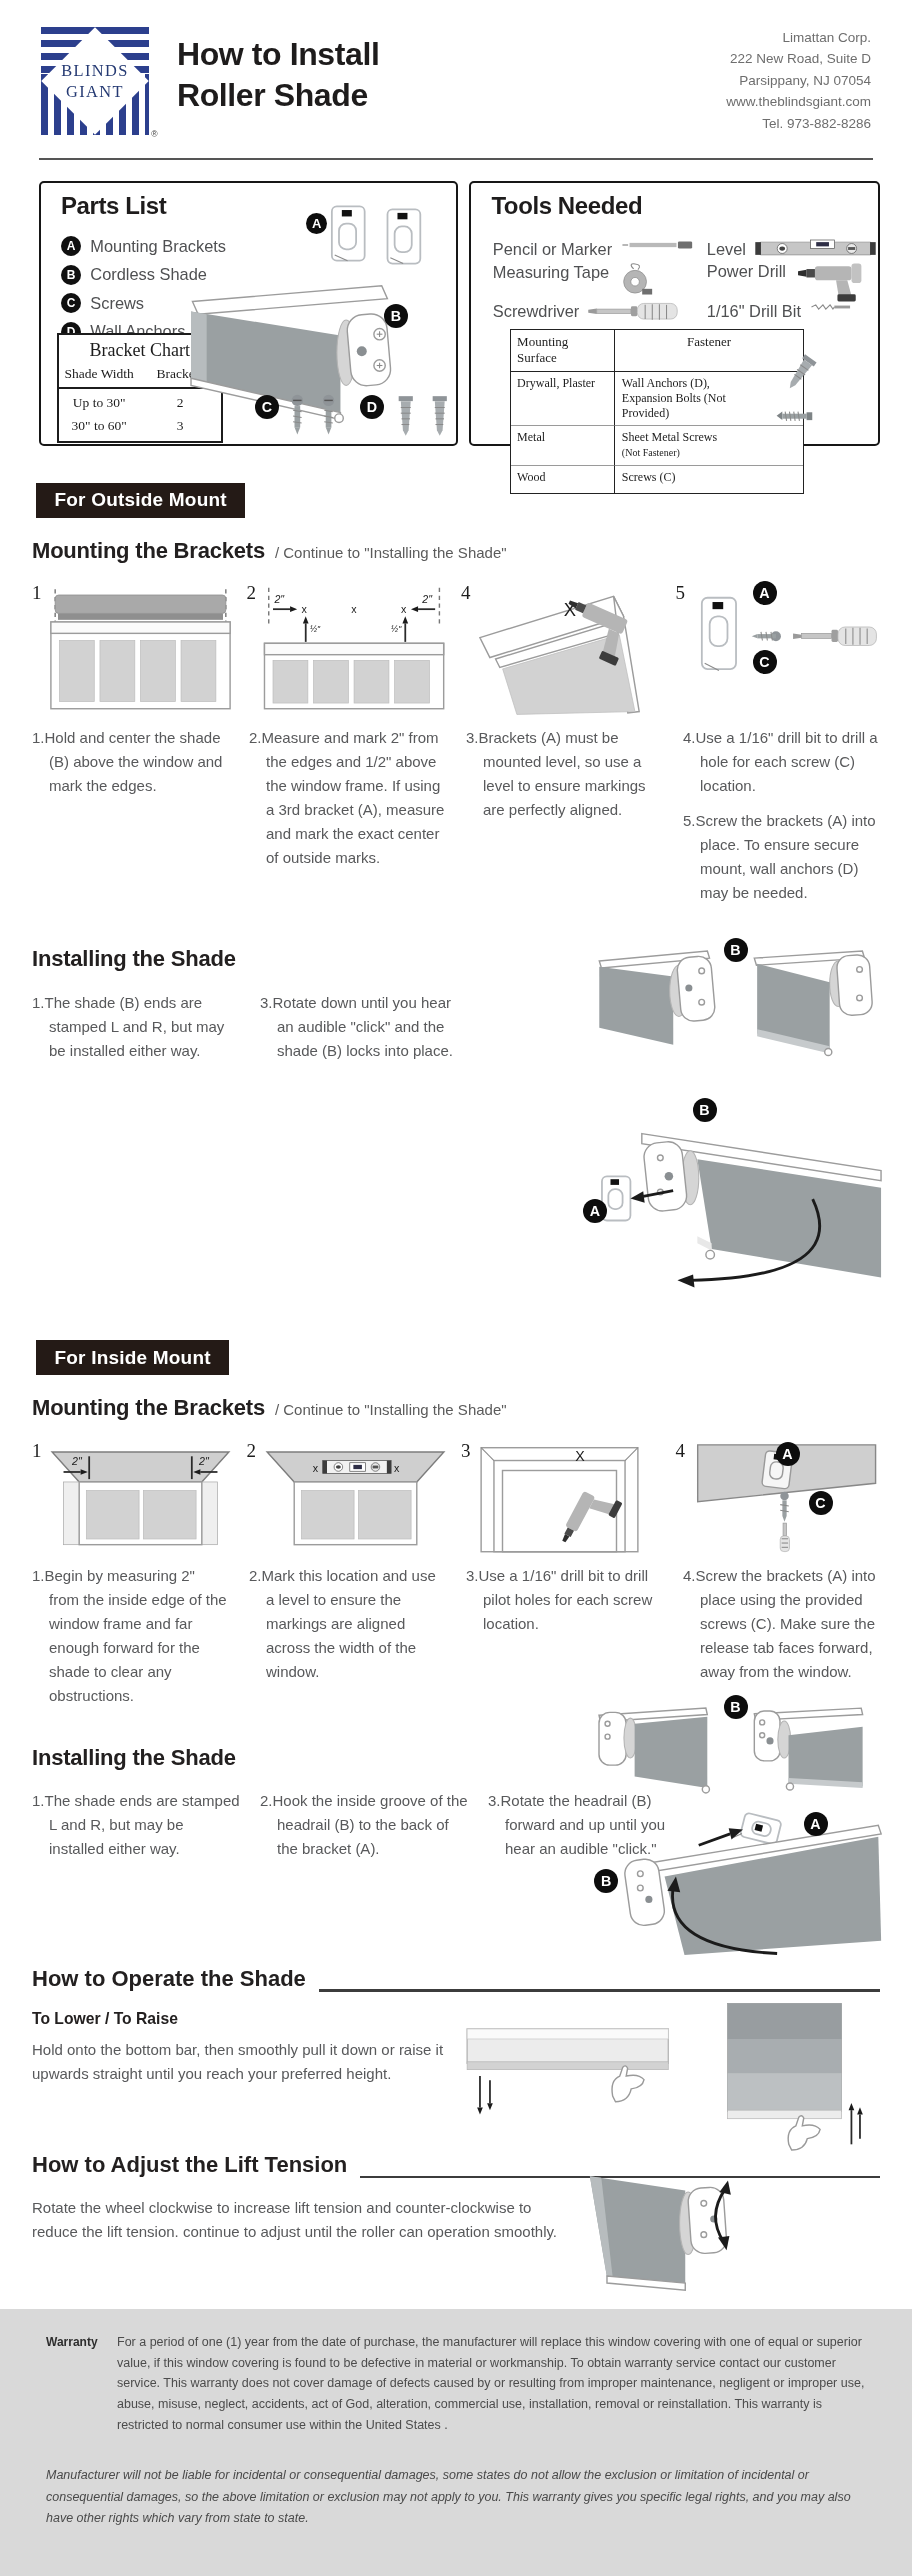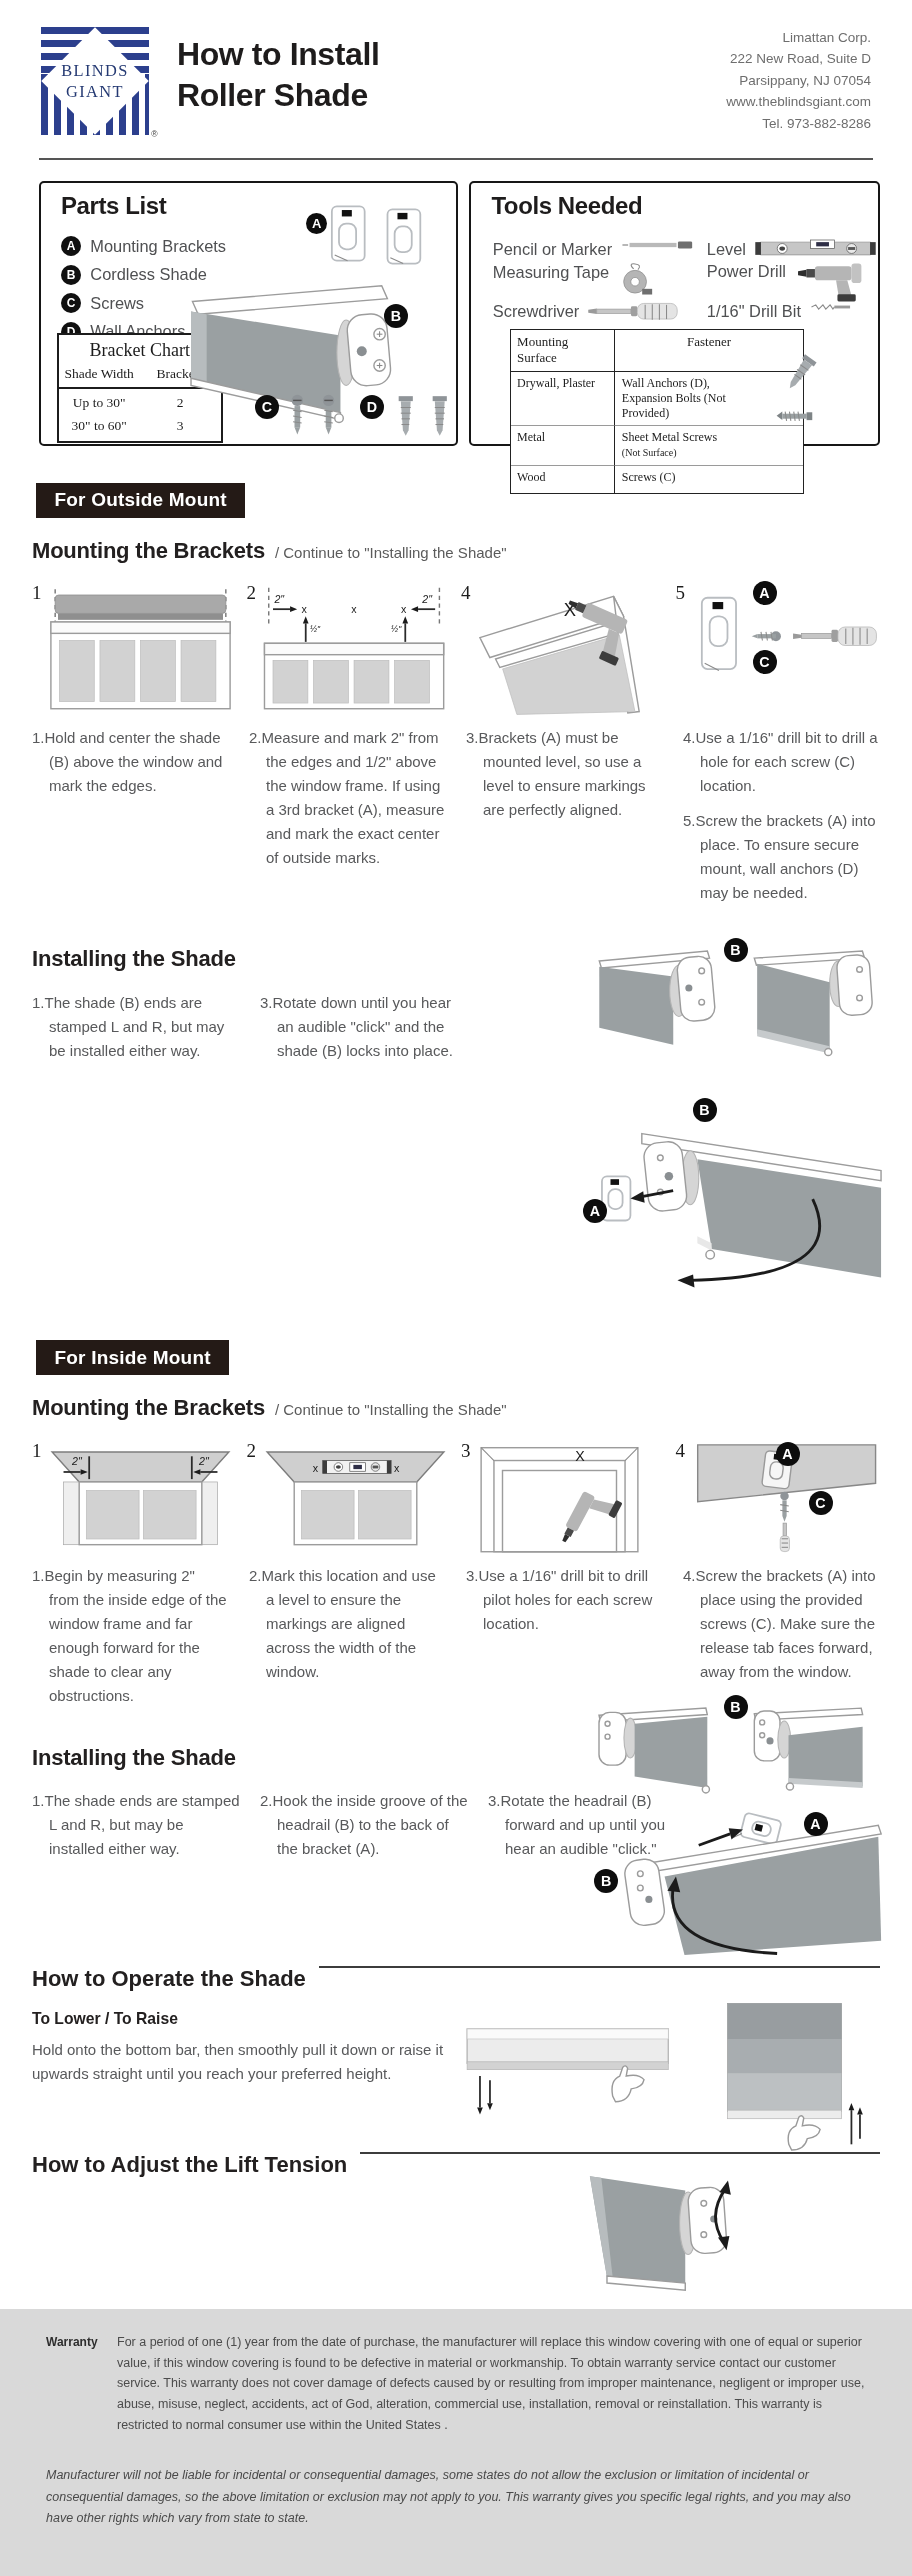--- a/index.html
+++ b/index.html
@@ -83,21 +83,21 @@
   .install{position:relative;margin-top:8.6px;padding:0 32px}
   .install.outside{min-height:341px}
   .install.inside{min-height:211px}
   .steps3{display:grid;grid-template-columns:repeat(3,208px);gap:20px;margin-top:18.5px}
   .instfigs{position:absolute;right:28.5px;top:-5.7px;width:285px}
   .instfigs.two{top:-44px}
   .pairfig,.bigfig{position:relative}
 
   
   .op{position:relative;margin-top:10px;padding:0 32px;min-height:175px}
-  .rulehead{display:flex;align-items:flex-start}
+  .rulehead{display:flex;align-items:flex-end}
   .rulehead h2{margin:0;font-size:22px;color:#232020;white-space:nowrap;font-weight:700}
   .rule{flex:1;height:2.1px;background:#3c3c3c;margin-left:13px}
   .op h3{margin:18.5px 0 0;font-size:15.7px;color:#232020}
   .bodytext{margin:10px 0 0;font-size:15px;line-height:24px;color:#58595b}
   .op .bodytext{max-width:442px}
   .opfig1{position:absolute;left:460px;top:60px}
   .opfig2{position:absolute;right:46px;top:36px}
   .tn{position:relative;margin-top:11.4px;padding:0 32px;min-height:147px}
   .tn .bodytext{margin-top:18.5px;max-width:542px}
   .tnfig{position:absolute;left:577px;top:20px}
@@ -350,21 +350,21 @@
           <div class="fc1">Mounting Surface</div>
           <div class="fc2">Fastener</div>
         </div>
         <div class="frt" style="min-height:44px">
           <div class="fc1">Drywall, Plaster</div>
           <div class="fc2">Wall Anchors (D), Expansion Bolts (Not Provided)</div>
         </div>
         <div class="frt sep" style="min-height:36px">
           <div class="fc1">Metal</div>
           <div class="fc2"><span>Sheet Metal Screws</span><br>
-            <span class="fsub">(Not Surface)</span></div>
+            <span class="fsub">(Not Fastener)</span></div>
         </div>
         <div class="frt sep" style="min-height:28.5px">
           <div class="fc1">Wood</div>
           <div class="fc2">Screws (C)</div>
         </div>
       </div>
       <svg class="ftab-ic" width="31" height="43" style="right:63px;top:170px" viewBox="0 0 44 60">
         <g transform="rotate(35 22 30)">
           <rect x="12" y="2" width="20" height="7" fill="#8f9498"></rect>
           <polygon points="15,9 29,9 26,46 22,54 18,46" fill="#a7acaf"></polygon>
@@ -757,20 +757,21 @@
         <polygon points="188,158 192,148 196,158" class="ah"></polygon>
     </svg>
   </section>
 
   
   <section class="tn">
     <div class="rulehead">
       <h2>How to Adjust the Lift Tension</h2>
       <div class="rule"></div>
     </div>
+    <p class="bodytext">Rotate the wheel clockwise to increase lift tension and counter-clockwise to reduce the lift tension. continue to adjust until the roller can operation smoothly.</p>
     <svg class="tnfig" width="171" height="121" viewBox="0 0 240 170">
       <polygon points="18,6 152,26 152,158 42,148" class="gfab"></polygon>
       <polygon points="18,6 34,8 50,148 42,148" fill="#b7bcbe"></polygon>
       <polygon points="42,146 152,156 152,166 42,156" class="ol"></polygon>
       <ellipse cx="156" cy="72" rx="12" ry="44" class="glight"></ellipse>
       <rect x="158" y="22" width="50" height="92" rx="19" class="ol" transform="rotate(-4 183 68)"></rect>
       <circle cx="178" cy="44" r="4" class="olt"></circle>
         <circle cx="178" cy="88" r="4" class="olt"></circle>
         <circle cx="192" cy="66" r="5" fill="#8a8f92"></circle>
       <path d="M208,24 Q182,62 206,98" class="ink"></path>

